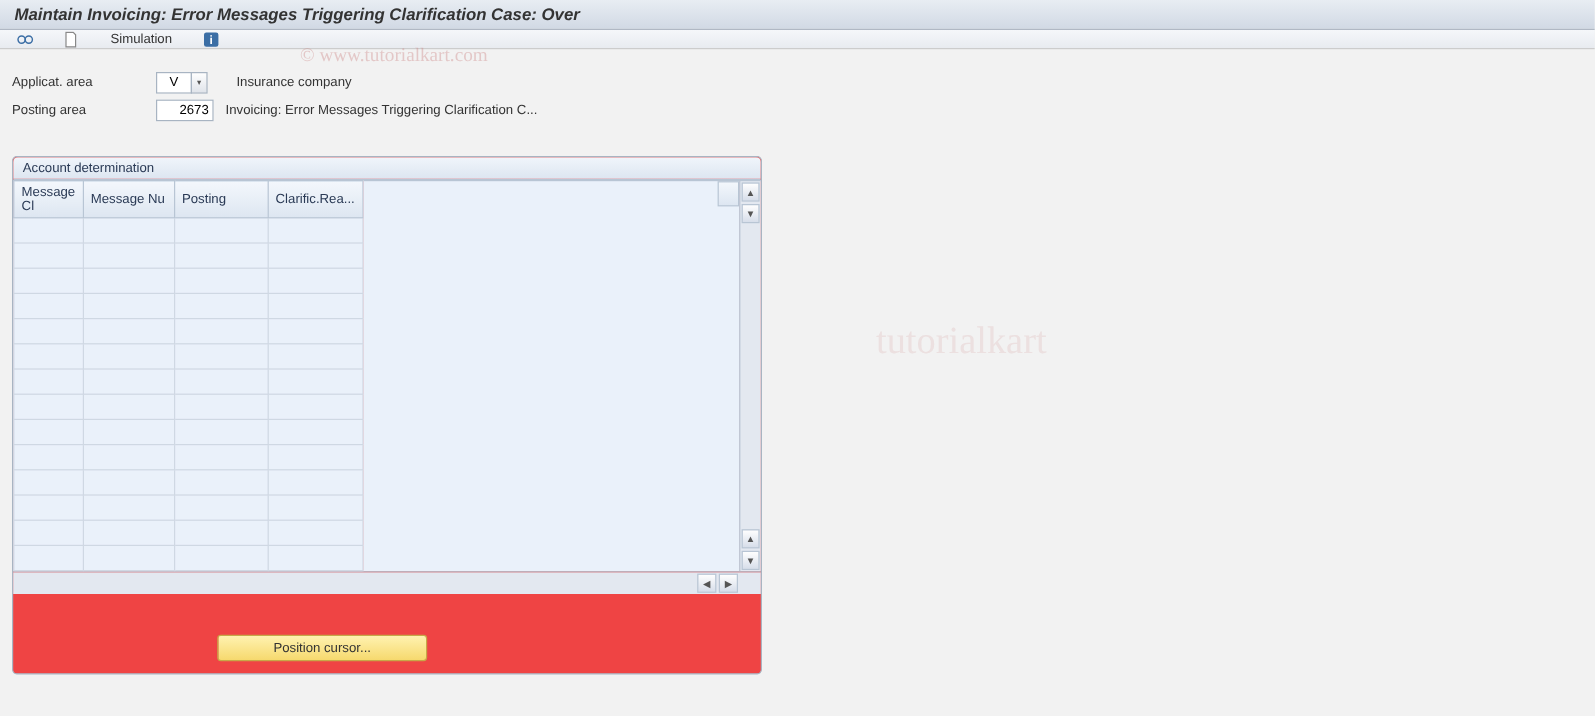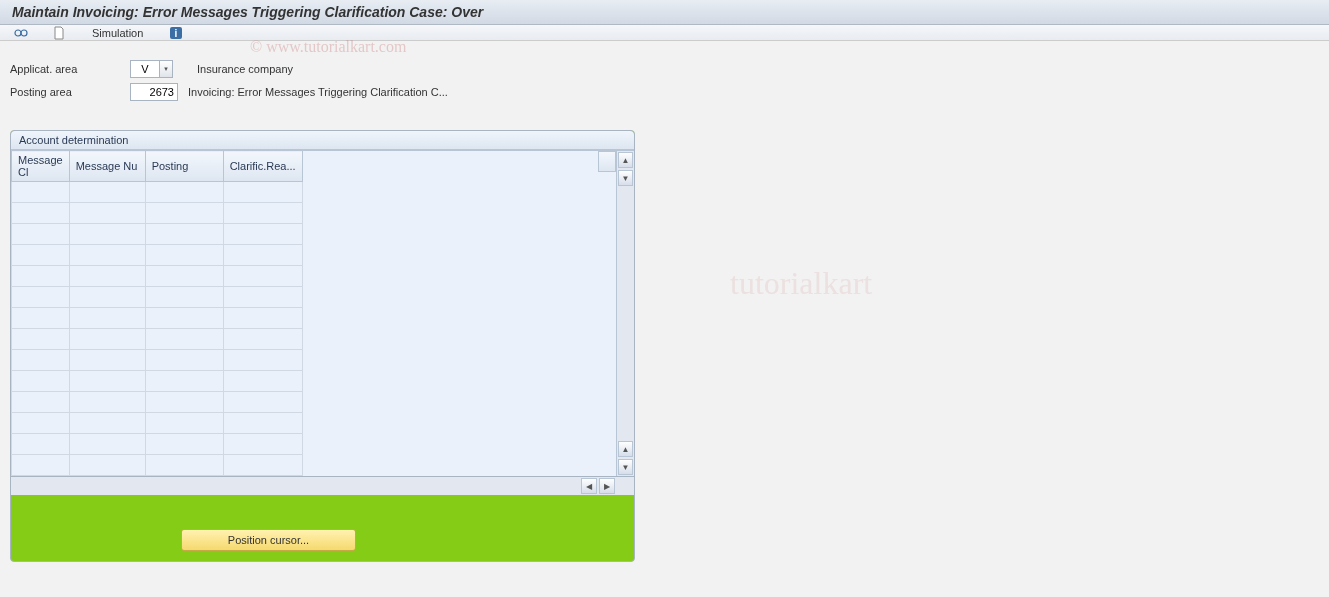--- a/index.html
+++ b/index.html
@@ -83,21 +83,21 @@
       color: #555;
     }
     .field-desc {
       margin-left: 24px;
       color: #333;
     }
     .panel {
       margin-top: 28px;
       width: 625px;
       border: 1px solid #a8b4c2;
-      background: #84cc16;
+      background: #ef4444;
       border-radius: 4px;
       padding-bottom: 10px;
     }
     .panel-header {
       background: linear-gradient(to bottom, #f0f5fb, #dde6f1);
       border-bottom: 1px solid #b8c5d4;
       padding: 3px 8px;
       color: #2a3a55;
       border-top-left-radius: 4px;
       border-top-right-radius: 4px;

